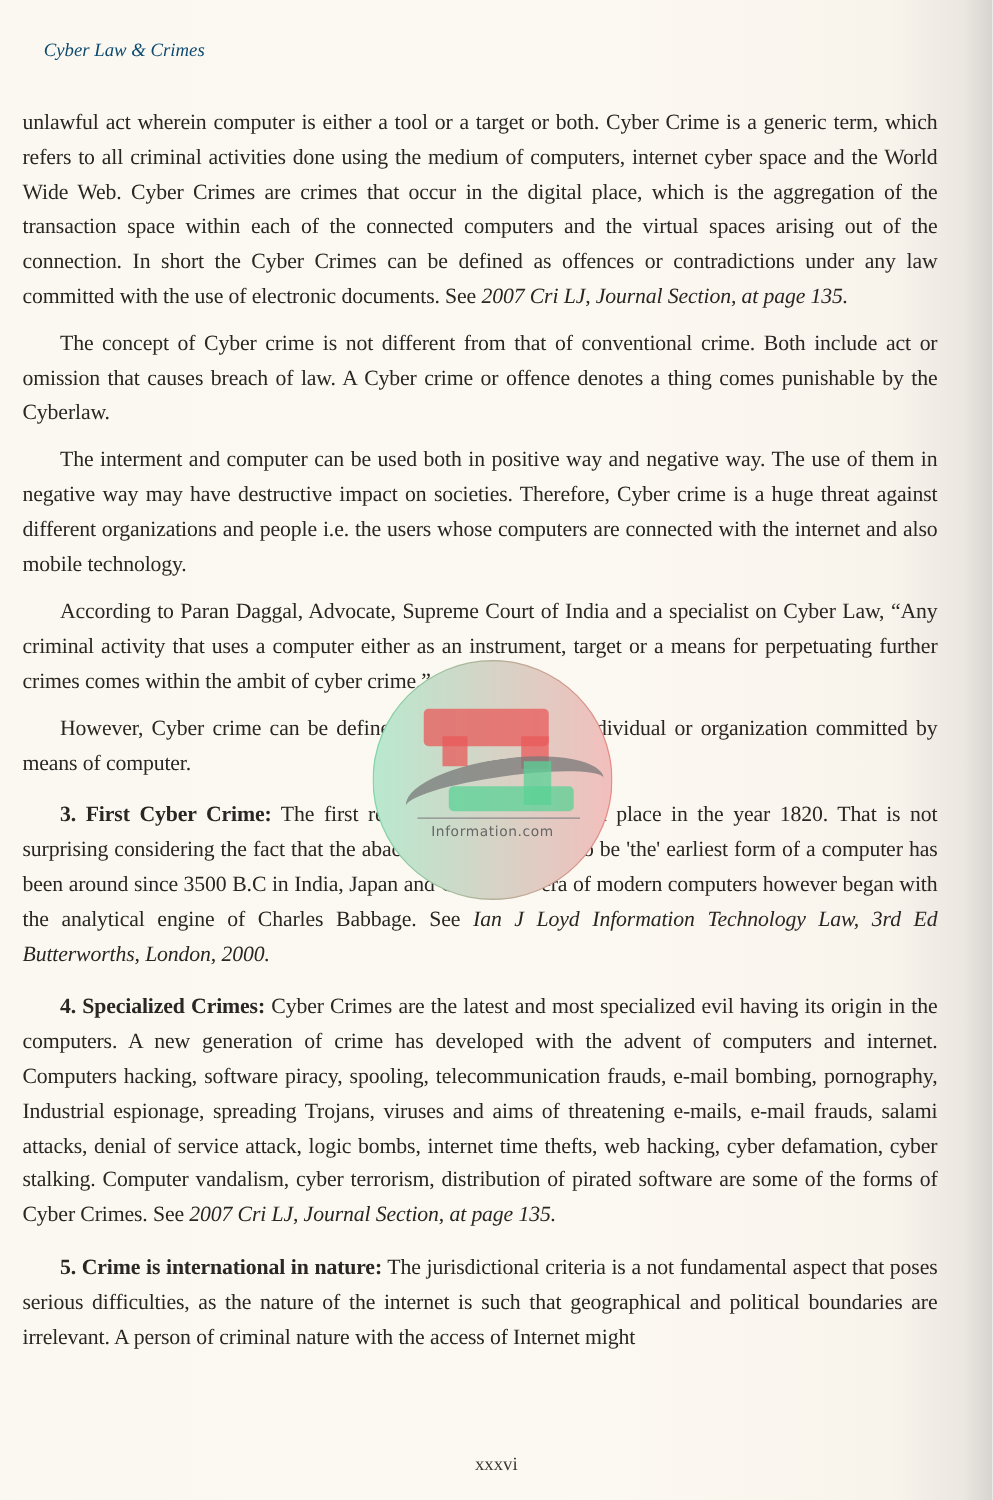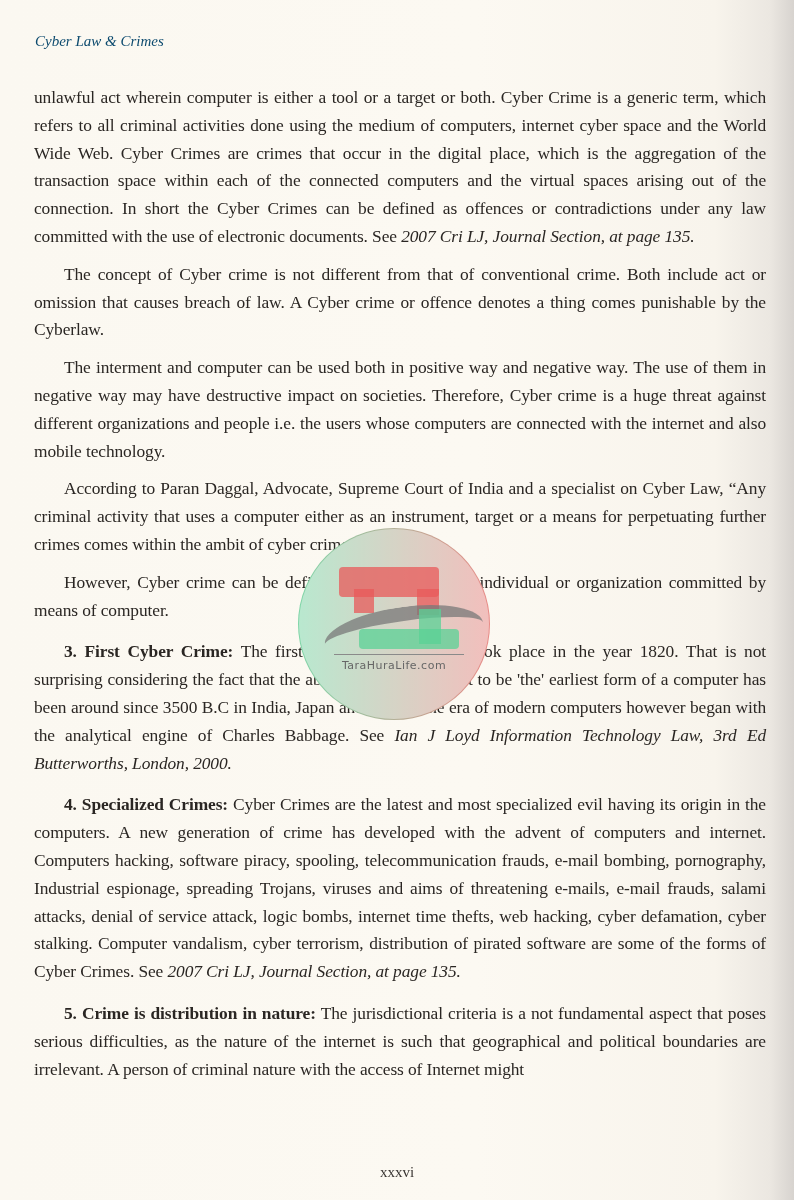--- a/index.html
+++ b/index.html
@@ -7,21 +7,21 @@
     width: 794px; height: 1200px; overflow: hidden; position: relative;
     background: linear-gradient(to right, #fbf8f1 0%, #fcf9f2 60%, #f8f4ec 90%, #ebe7e1 97%, #d7d3cf 100%);
     font-family: "Liberation Serif", serif;
     color: #2a2623;
   }
   .header {
     position: absolute; left: 35px; top: 33px;
     font-style: italic; font-size: 15px; color: #0c4a6e;
   }
   .content {
-    position: absolute; left: 34px; top: 84px; width: 732px;
+    position: absolute; left: 18px; top: 84px; width: 732px;
     font-size: 17.4px; line-height: 27.8px; text-align: justify;
     letter-spacing: -0.1px;
   }
   .content p { margin: 0 0 10px 0; text-indent: 30px; }
   .content p.noindent { text-indent: 0; }
   .content p.section { margin-top: 14px; margin-bottom: 14px; }
   .content .b { font-weight: bold; }
   .content .i { font-style: italic; }
   .footer {
     position: absolute; left: 0; width: 794px; top: 1164px;
@@ -67,27 +67,27 @@
   <p class="noindent"><span>unlawful act wherein computer is either a tool or a target or both. Cyber Crime is a generic term, which refers to all criminal activities done using the medium of computers, internet cyber space and the World Wide Web. Cyber Crimes are crimes that occur in the digital place, which is the aggregation of the transaction space within each of the connected computers and the virtual spaces arising out of the connection. In short the Cyber Crimes can be defined as offences or contradictions under any law committed with the use of electronic documents. See </span><span class="i">2007 Cri LJ, Journal Section, at page 135.</span></p>
   <p>The concept of Cyber crime is not different from that of conventional crime. Both include act or omission that causes breach of law. A Cyber crime or offence denotes a thing comes punishable by the Cyberlaw.</p>
   <p>The interment and computer can be used both in positive way and negative way. The use of them in negative way may have destructive impact on societies. Therefore, Cyber crime is a huge threat against different organizations and people i.e. the users whose computers are connected with the internet and also mobile technology.</p>
   <p>According to Paran Daggal, Advocate, Supreme Court of India and a specialist on Cyber Law, “Any criminal activity that uses a computer either as an instrument, target or a means for perpetuating further crimes comes within the ambit of cyber crime.”</p>
   <p>However, Cyber crime can be defined as a crime against individual or organization committed by means of computer.</p>
 
   <p class="section"><span class="b">3.</span> <span class="b">First Cyber Crime:</span><span> The first recorded cyber crime took place in the year 1820. That is not surprising considering the fact that the abacus which is thought to be 'the' earliest form of a computer has been around since 3500 B.C in India, Japan and China. The era of modern computers however began with the analytical engine of Charles Babbage. See </span><span class="i">Ian J Loyd Information Technology Law, 3rd Ed Butterworths, London, 2000.</span></p>
 
   <p class="section"><span class="b">4.</span> <span class="b">Specialized Crimes:</span><span> Cyber Crimes are the latest and most specialized evil having its origin in the computers. A new generation of crime has developed with the advent of computers and internet. Computers hacking, software piracy, spooling, telecommunication frauds, e-mail bombing, pornography, Industrial espionage, spreading Trojans, viruses and aims of threatening e-mails, e-mail frauds, salami attacks, denial of service attack, logic bombs, internet time thefts, web hacking, cyber defamation, cyber stalking. Computer vandalism, cyber terrorism, distribution of pirated software are some of the forms of Cyber Crimes. See </span><span class="i">2007 Cri LJ, Journal Section, at page 135.</span></p>
 
-  <p class="section"><span class="b">5.</span> <span class="b">Crime is distribution in nature:</span><span> The jurisdictional criteria is a not fundamental aspect that poses serious difficulties, as the nature of the internet is such that geographical and political boundaries are irrelevant. A person of criminal nature with the access of Internet might</span></p>
+  <p class="section"><span class="b">5.</span> <span class="b">Crime is international in nature:</span><span> The jurisdictional criteria is a not fundamental aspect that poses serious difficulties, as the nature of the internet is such that geographical and political boundaries are irrelevant. A person of criminal nature with the access of Internet might</span></p>
 </div>
 
 <div class="watermark">
   <div class="wm-red"></div>
   <div class="wm-red2"></div>
   <div class="wm-red3"></div>
   <div class="wm-swoosh"></div>
   <div class="wm-green2"></div>
   <div class="wm-green"></div>
   <div class="wm-line"></div>
-  <div class="wm-text">TaraHuraLife.com</div>
+  <div class="wm-text">Information.com</div>
 </div>
 
 <div class="footer">xxxvi</div>
 
 </body></html>

